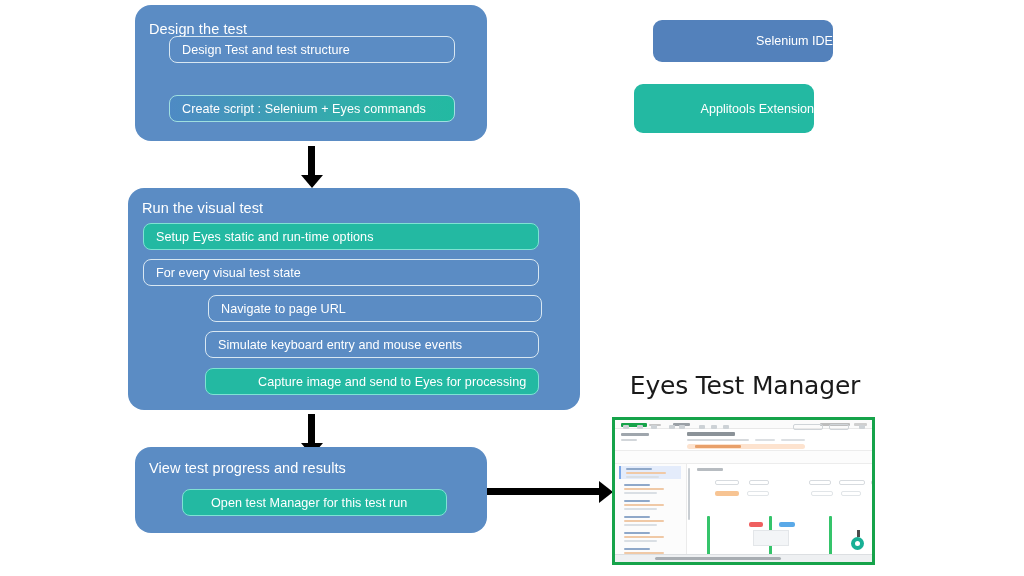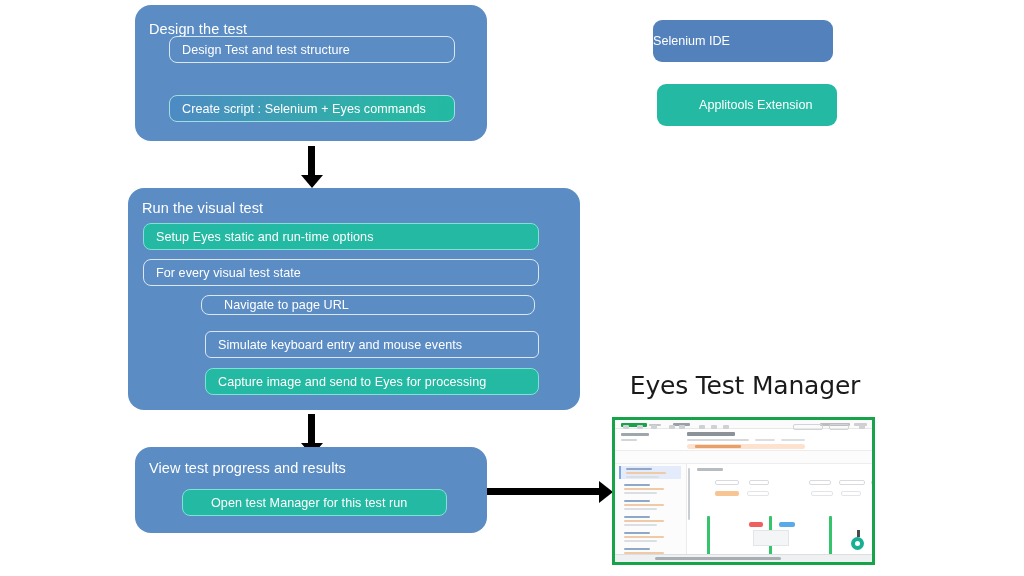--- a/index.html
+++ b/index.html
@@ -50,21 +50,21 @@
   .row.teal  { background: #23b9a2; border-color: #7fe2d3; }
   .row.grad  { background: linear-gradient(90deg,#4e8ac4 0%, #2ab6a4 78%, #23b9a2 100%); border-color: #9fdfe0; }
 
   
   .side-btn {
     position: absolute;
     box-sizing: border-box;
     border-radius: 9px;
     display: flex;
     align-items: center;
-    justify-content: flex-start;
+    justify-content: flex-end;
     color: #ffffff;
     font-size: 12.6px;
     white-space: nowrap;
   }
   .side-btn.blue { background: #5381bb; }
   .side-btn.teal { background: #23b9a2; }
 
   
   .arrow-v {
     position: absolute;
@@ -191,29 +191,29 @@
   <div class="group-title" style="left:14px; top:12px;">Run the visual test</div>
 
   <div class="row teal" style="left:15px; top:35px; width:396px; height:27px;">
     <span>Setup Eyes static and run-time  options</span>
   </div>
 
   <div class="row blue" style="left:15px; top:71px; width:396px; height:27px;">
     <span>For every visual test state</span>
   </div>
 
-  <div class="row blue" style="left:73px; top:107px; width:334px; height:20px;padding-left:10px;">
+  <div class="row blue" style="left:80px; top:107px; width:334px; height:27px;">
     <span>Navigate to page URL</span>
   </div>
 
-  <div class="row blue" style="left:77px; top:143px; width:334px; height:27px;border-radius:6px;">
+  <div class="row blue" style="left:77px; top:143px; width:334px; height:27px;">
     <span>Simulate keyboard entry and mouse events</span>
   </div>
 
-  <div class="row teal" style="left:77px; top:180px; width:334px; height:27px;">
+  <div class="row teal" style="left:77px; top:180px; width:334px; height:27px;padding-left:40px;">
     <span>Capture image and send to Eyes for processing</span>
   </div>
 </div>
 
 <div class="arrow-v" style="left:308px; top:414px;">
   <div class="shaft" style="height:29px;"></div>
   <div class="head" style="top:29px;"></div>
 </div>
 
 <div class="group" style="left:135px; top:447px; width:352px; height:86px;">
@@ -226,21 +226,21 @@
 
 <div class="arrow-h" style="left:487px; top:488px;">
   <div class="shaft" style="width:112px;"></div>
   <div class="head" style="left:112px;"></div>
 </div>
 
 <div class="side-btn blue" style="left:653px; top:20px; width:180px; height:42px;">
   <span>Selenium IDE</span>
 </div>
 
-<div class="side-btn teal" style="left:657px; top:84px; width:180px; height:42px;padding-left:42px;">
+<div class="side-btn teal" style="left:634px; top:84px; width:180px; height:49px;padding-left:42px;">
   <span>Applitools Extension</span>
 </div>
 
 <div id="tm-title">Eyes Test Manager</div>
 
 <div id="thumb">
 
   <div class="tb tb-topbar"></div>
   <div class="tb tb-logo"></div>
   <div class="tb tb-logotxt"></div>

